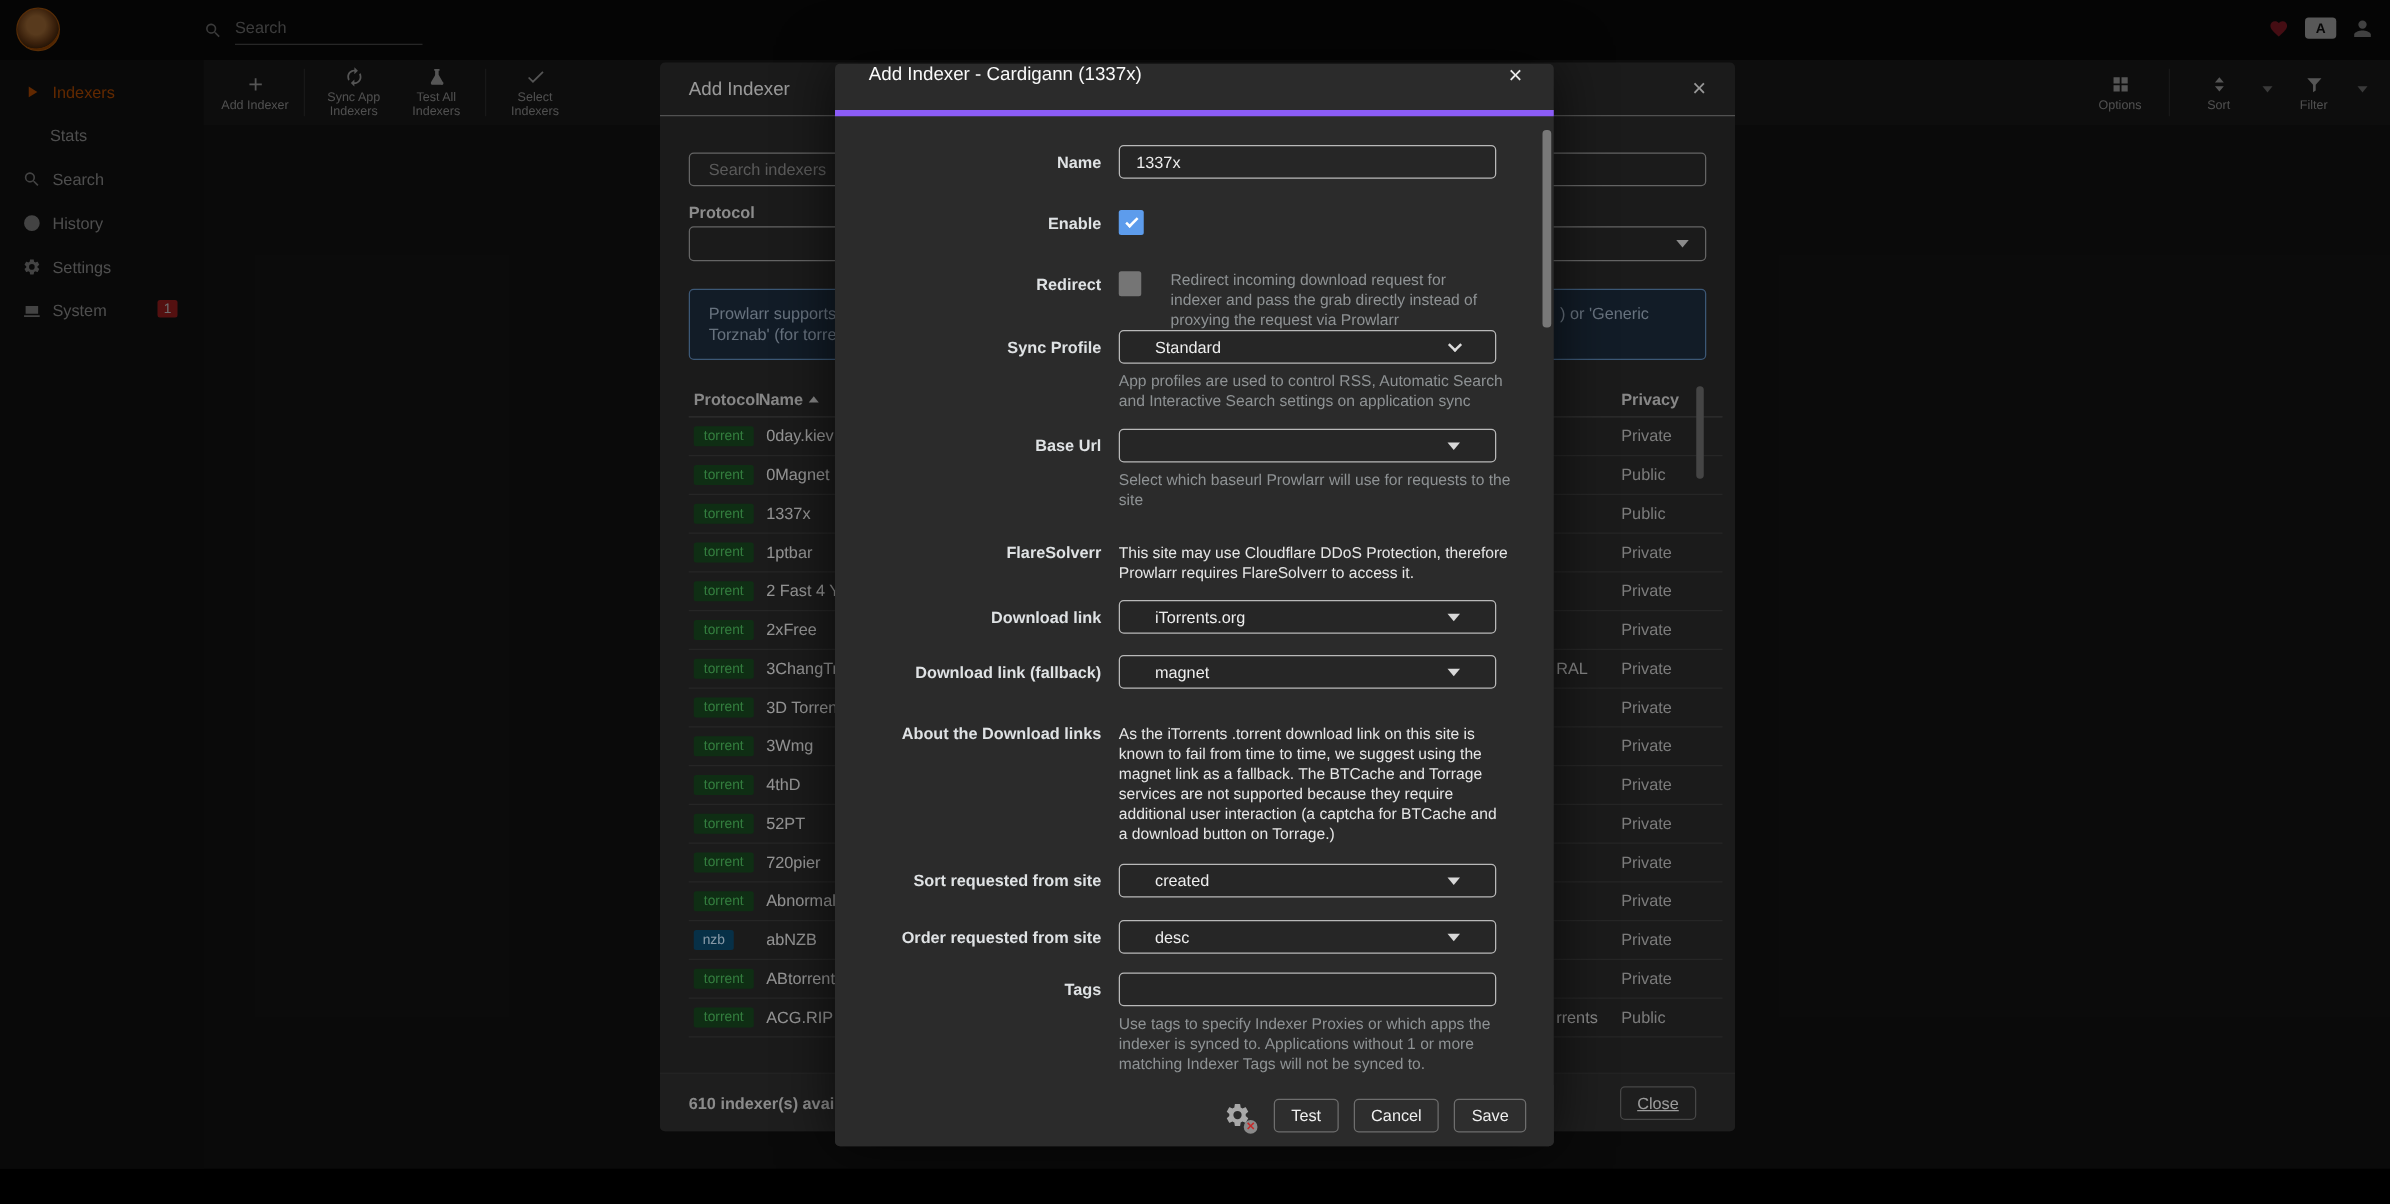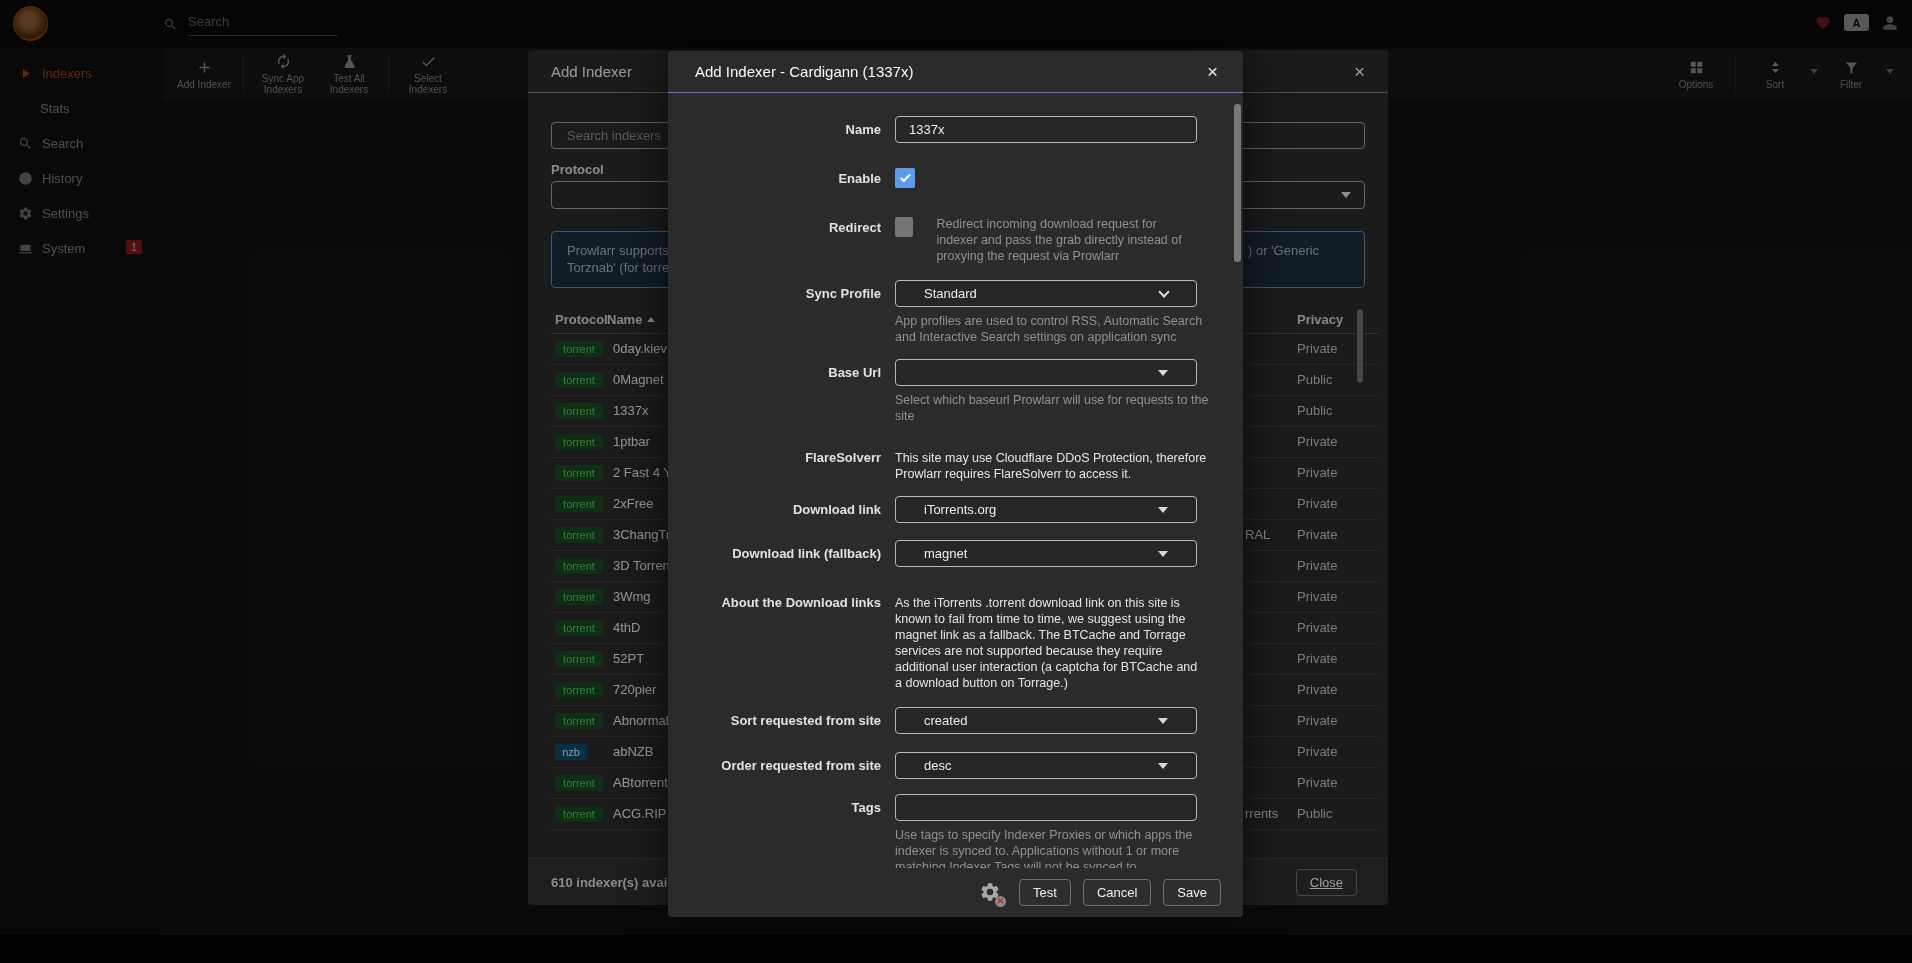--- a/index.html
+++ b/index.html
@@ -89,21 +89,21 @@
                 border-top:1px solid #3e3e3e; border-radius:0 0 4px 4px; display:flex; align-items:center;
                 padding:0 31px 0 23px; }
   .bgm-count { color:#d6d6d6; font-size:13px; font-weight:bold; }
   .btn { background:#2e2e2e; border:1px solid #6e6e6e; border-radius:4px; color:#f0f0f0; font-size:13px;
          padding:5px 13px; font-family:"Liberation Sans", sans-serif; }
   .bgm-footer .btn { margin-left:auto;text-decoration:underline; }
 
   
   .modal { position:absolute; left:668px; top:51px; width:575px; height:866px; background:#2b2b2b;
            border-radius:4px; z-index:5; box-shadow:0 0 45px rgba(0,0,0,0.65); }
-  .m-header { height:42px; display:flex; align-items:center; padding:0 25px 0 27px; border-bottom:1px solid #8b5cf6; }
+  .m-header { height:42px; display:flex; padding:0 25px 0 27px; border-bottom:5px solid #8b5cf6; }
   .m-title { color:#fafafa; font-size:15px; }
   .m-body { padding:23px 30px 0 27px; height:775px; overflow:hidden; }
   .m-scroll { position:absolute; right:2px; top:53px; width:7px; height:158px; background:#787878; border-radius:3px; }
   .frow { display:flex; }
   .flabel { width:200px; text-align:right; padding-right:14px; padding-top:6px; color:#dfe2e4;
             font-size:13px; font-weight:bold; flex:0 0 auto; line-height:15px; }
   .fctrl { width:302px; }
   .tinput { width:302px; height:27px; background:#262626; border:1px solid #b9b9b9; border-radius:4px;
             color:#eee; font-size:13px; padding:0 13px; outline:none; font-family:"Liberation Sans", sans-serif; }
   .fselect { width:302px; height:27px; background:#262626; border:1px solid #b9b9b9; border-radius:4px;
@@ -124,21 +124,21 @@
   .m-footer { position:absolute; left:0; bottom:0; width:100%; height:49px; display:flex; align-items:center;
               justify-content:flex-end; gap:12px; padding-right:22px; background:#2b2b2b;
               border-radius:0 0 4px 4px; }
   .gear-wrap { position:relative; width:24px; height:24px; margin-right:4px; }
   .gear-wrap svg { width:22px; height:22px; fill:#a8a8a8; }
   .gear-badge { position:absolute; right:-3px; bottom:-2px; width:11px; height:11px; border-radius:50%;
                 background:#8a8a8a; color:#c62828; font-size:9px; font-weight:bold; display:flex;
                 align-items:center; justify-content:center; }
 
   
-  .mb-name{margin-bottom:22px}.mb-enable{margin-bottom:26px}.mb-redirect{margin-bottom:16px}
+  .mb-name{margin-bottom:22px}.mb-enable{margin-bottom:26px}.mb-redirect{}
   .mb-sync{margin-bottom:14px}.mb-base{margin-bottom:20px}.mb-flare{margin-bottom:14px}
   .mb-dl{margin-bottom:17px}.mb-dlf{margin-bottom:22px}.mb-about{margin-bottom:16px}
   .mb-sort{margin-bottom:18px}.mb-order{margin-bottom:15px}
 </style>
 </head>
 <body>
 
 <div class="app">
   <div class="topbar">
     <div class="logo"></div>

